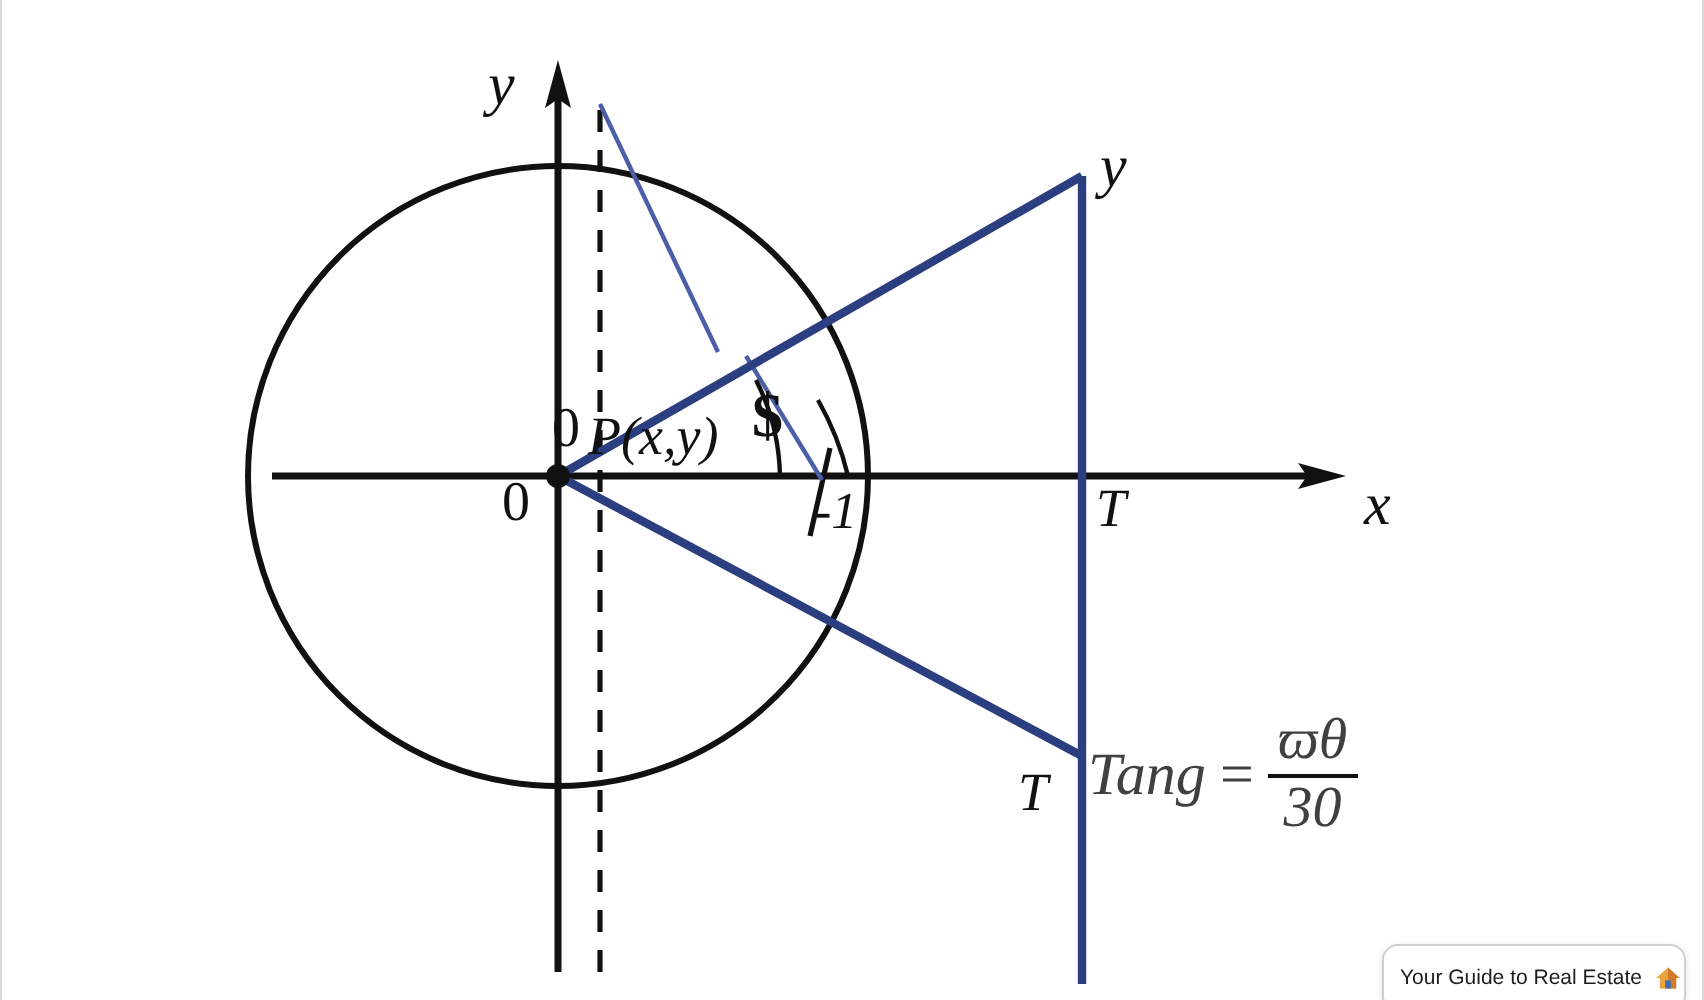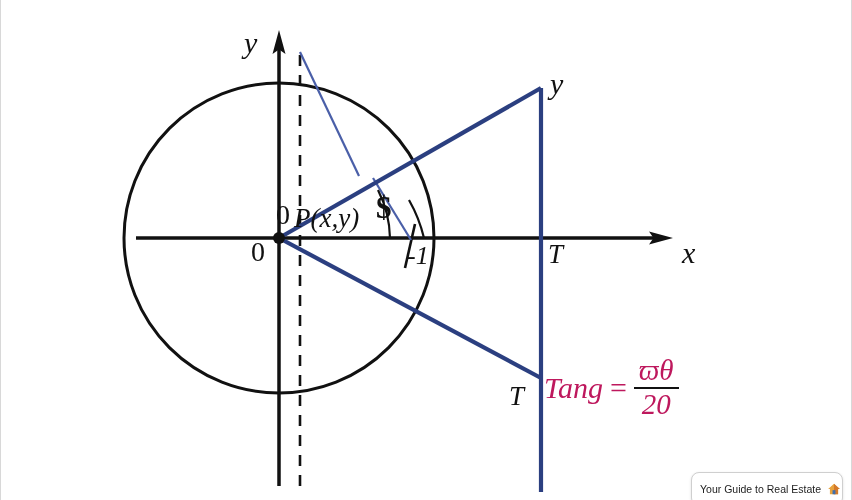--- a/index.html
+++ b/index.html
@@ -48,21 +48,21 @@
   #label-t-upper  { left: 547px; top: 241px; font-size: 27px; }
   #label-t-lower  { left: 508px; top: 383px; font-size: 27px; }
 
   
   #formula {
     position: absolute;
     left: 543px;
     top: 356px;
     font-family: "Liberation Serif", serif;
     font-size: 30px;
-    color: #be185d;
+    color: #404040;
     display: flex;
     align-items: center;
     gap: 7px;
     user-select: none;
   }
   #formula .f-name { font-style: italic; }
   #formula .f-eq   { font-style: normal; }
   #formula .frac {
     display: inline-flex;
     flex-direction: column;
@@ -169,21 +169,21 @@
   <div class="lbl" id="label-t-upper">T</div>
 
   <div class="lbl" id="label-t-lower">T</div>
 
   <div id="formula">
     <span class="f-name">Tang</span>
     <span class="f-eq">=</span>
     <span class="frac">
       <span class="num">ϖθ</span>
       <span class="bar"></span>
-      <span class="den">20</span>
+      <span class="den">30</span>
     </span>
   </div>
 
   <div id="ad-card">
     <span class="ad-text">Your Guide to Real Estate</span>
     <svg class="ad-icon" viewBox="0 0 24 24">
       <path d="M12 3 L22 12 L19 12 L19 21 L5 21 L5 12 L2 12 Z" fill="#e8a33d"></path>
       <path d="M12 3 L22 12 L19 12 L19 21 L12 21 Z" fill="#d4792a"></path>
       <rect x="9.5" y="14" width="5" height="7" fill="#3f6fae"></rect>
     </svg>

